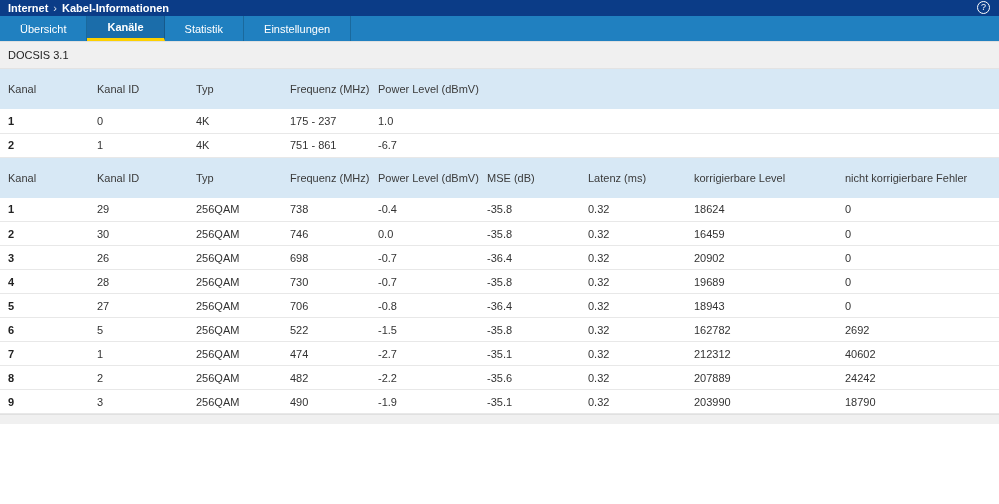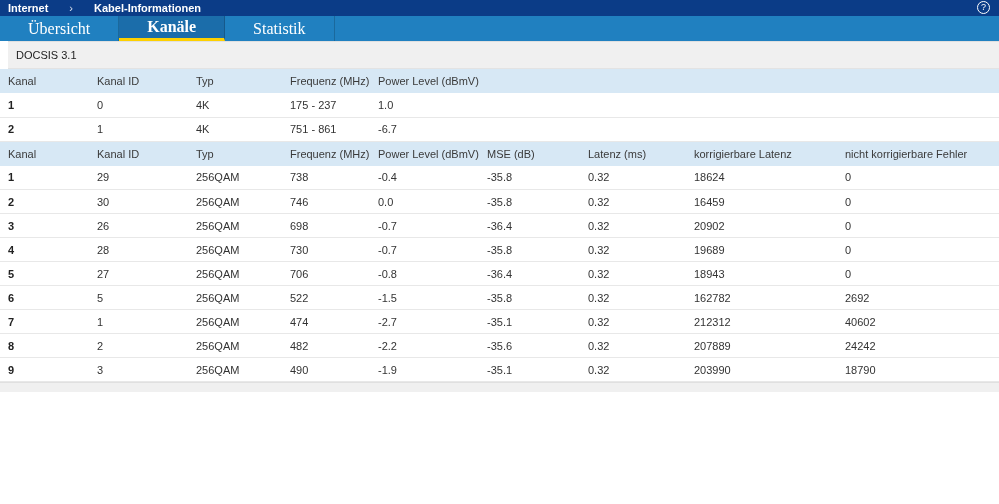--- a/index.html
+++ b/index.html
@@ -11,41 +11,40 @@
   }
   
   .topbar {
     position: relative;
     height: 16px;
     background: var(--topbar, #0b3c87);
     color: #fff;
     display: flex; align-items: center;
     padding: 0 8px;
   }
-  .breadcrumb { display: flex; align-items: center; gap: 21px; font-weight: bold; font-size: 11px; }
+  .breadcrumb { display: flex; align-items: center; gap: 5px; font-weight: bold; font-size: 11px; }
   .breadcrumb .sep { font-weight: normal; opacity: .85; }
   .help-icon {
     position: absolute; right: 9px; top: 1px;
     width: 13px; height: 13px; border: 1px solid #fff; border-radius: 50%;
     color: #fff; font-size: 9px; line-height: 11px; text-align: center;
     cursor: pointer;
   }
   
   .tabbar {
     height: 25px;
     background: var(--tabbar, #2080c0);
     display: flex; align-items: stretch;
   }
   .tab {
-    color: #fff; font-size: 16px;
-    padding: 0 28px;
+    color: #fff; font-size: 11px;
+    padding: 0 20px;
     display: flex; align-items: center;
     border-right: 1px solid rgba(0,0,0,0.18);
     cursor: pointer;
-    font-family: Liberation Serif, serif;
   }
   .tab.active {
     background: var(--tab-active, #1b6daa);
     border-bottom: 3px solid var(--tab-underline, #fdd000);
     font-weight: bold;
   }
   
   .content { background: #fff; }
   .page-heading {
     color: var(--accent, #0d74ba);
@@ -53,27 +52,26 @@
     margin: 15px 0 12px 8px;
   }
   .page-heading .arrow { margin-right: 4px; font-weight: bold; }
   .section-bar {
     height: 28px; line-height: 27px;
     background: var(--section-bg, #f0f0f0);
     border-top: 1px solid #e0e0e0;
     border-bottom: 1px solid #e3e3e3;
     padding-left: 8px;
     color: #222;
-    margin-left: 8px;
   }
   table { width: 100%; border-collapse: collapse; table-layout: fixed; }
   th {
     background: var(--thead-bg, #d7e8f5);
     font-weight: normal; text-align: left;
-    height: 24px; padding-left: 8px;
+    height: 40px; padding-left: 8px;
     color: #3a3a3a;
   }
   td {
     height: 24px; padding-left: 8px;
     border-bottom: 1px solid #e8e8e8;
     color: #333;
     white-space: nowrap; overflow: hidden;
   }
   td.first-col { font-weight: bold; color: #222; }
   table.cols5 th:nth-child(1) { width: 89px; }
@@ -103,20 +101,21 @@
     <span class="sep">›</span>
     <span>Kabel-Informationen</span>
   </div>
   <div class="help-icon">?</div>
 </header>
 
 <nav class="tabbar">
   <div class="tab">Übersicht</div>
   <div class="tab active">Kanäle</div>
   <div class="tab">Statistik</div>
+  <div class="tab">Einstellungen</div>
 </nav>
 
 <main class="content">
 
   <div class="section-bar">DOCSIS 3.1</div>
   <table class="cols5">
       <thead>
         <tr>
           <th>Kanal</th>
           <th>Kanal ID</th>
@@ -146,21 +145,21 @@
   <table class="cols9">
       <thead>
         <tr>
           <th>Kanal</th>
           <th>Kanal ID</th>
           <th>Typ</th>
           <th>Frequenz (MHz)</th>
           <th>Power Level (dBmV)</th>
           <th>MSE (dB)</th>
           <th>Latenz (ms)</th>
-          <th>korrigierbare Latenz</th>
+          <th>korrigierbare Level</th>
           <th>nicht korrigierbare Fehler</th>
         </tr>
       </thead>
       <tbody>
         <tr>
           <td class="first-col">1</td>
           <td>29</td>
           <td>256QAM</td>
           <td>738</td>
           <td>-0.4</td>

